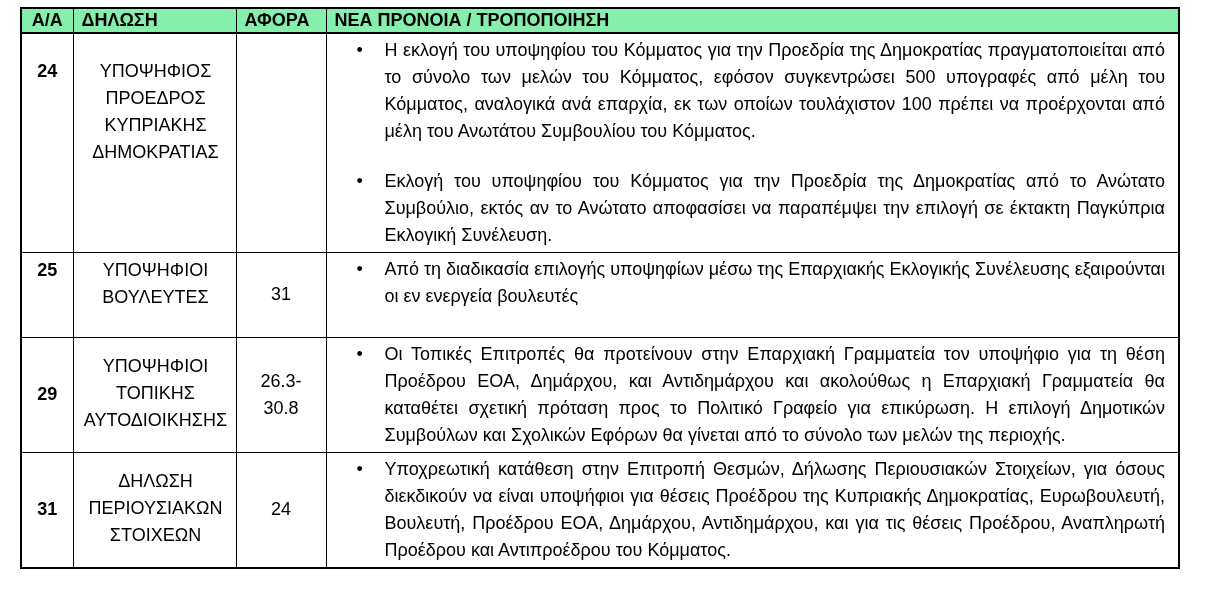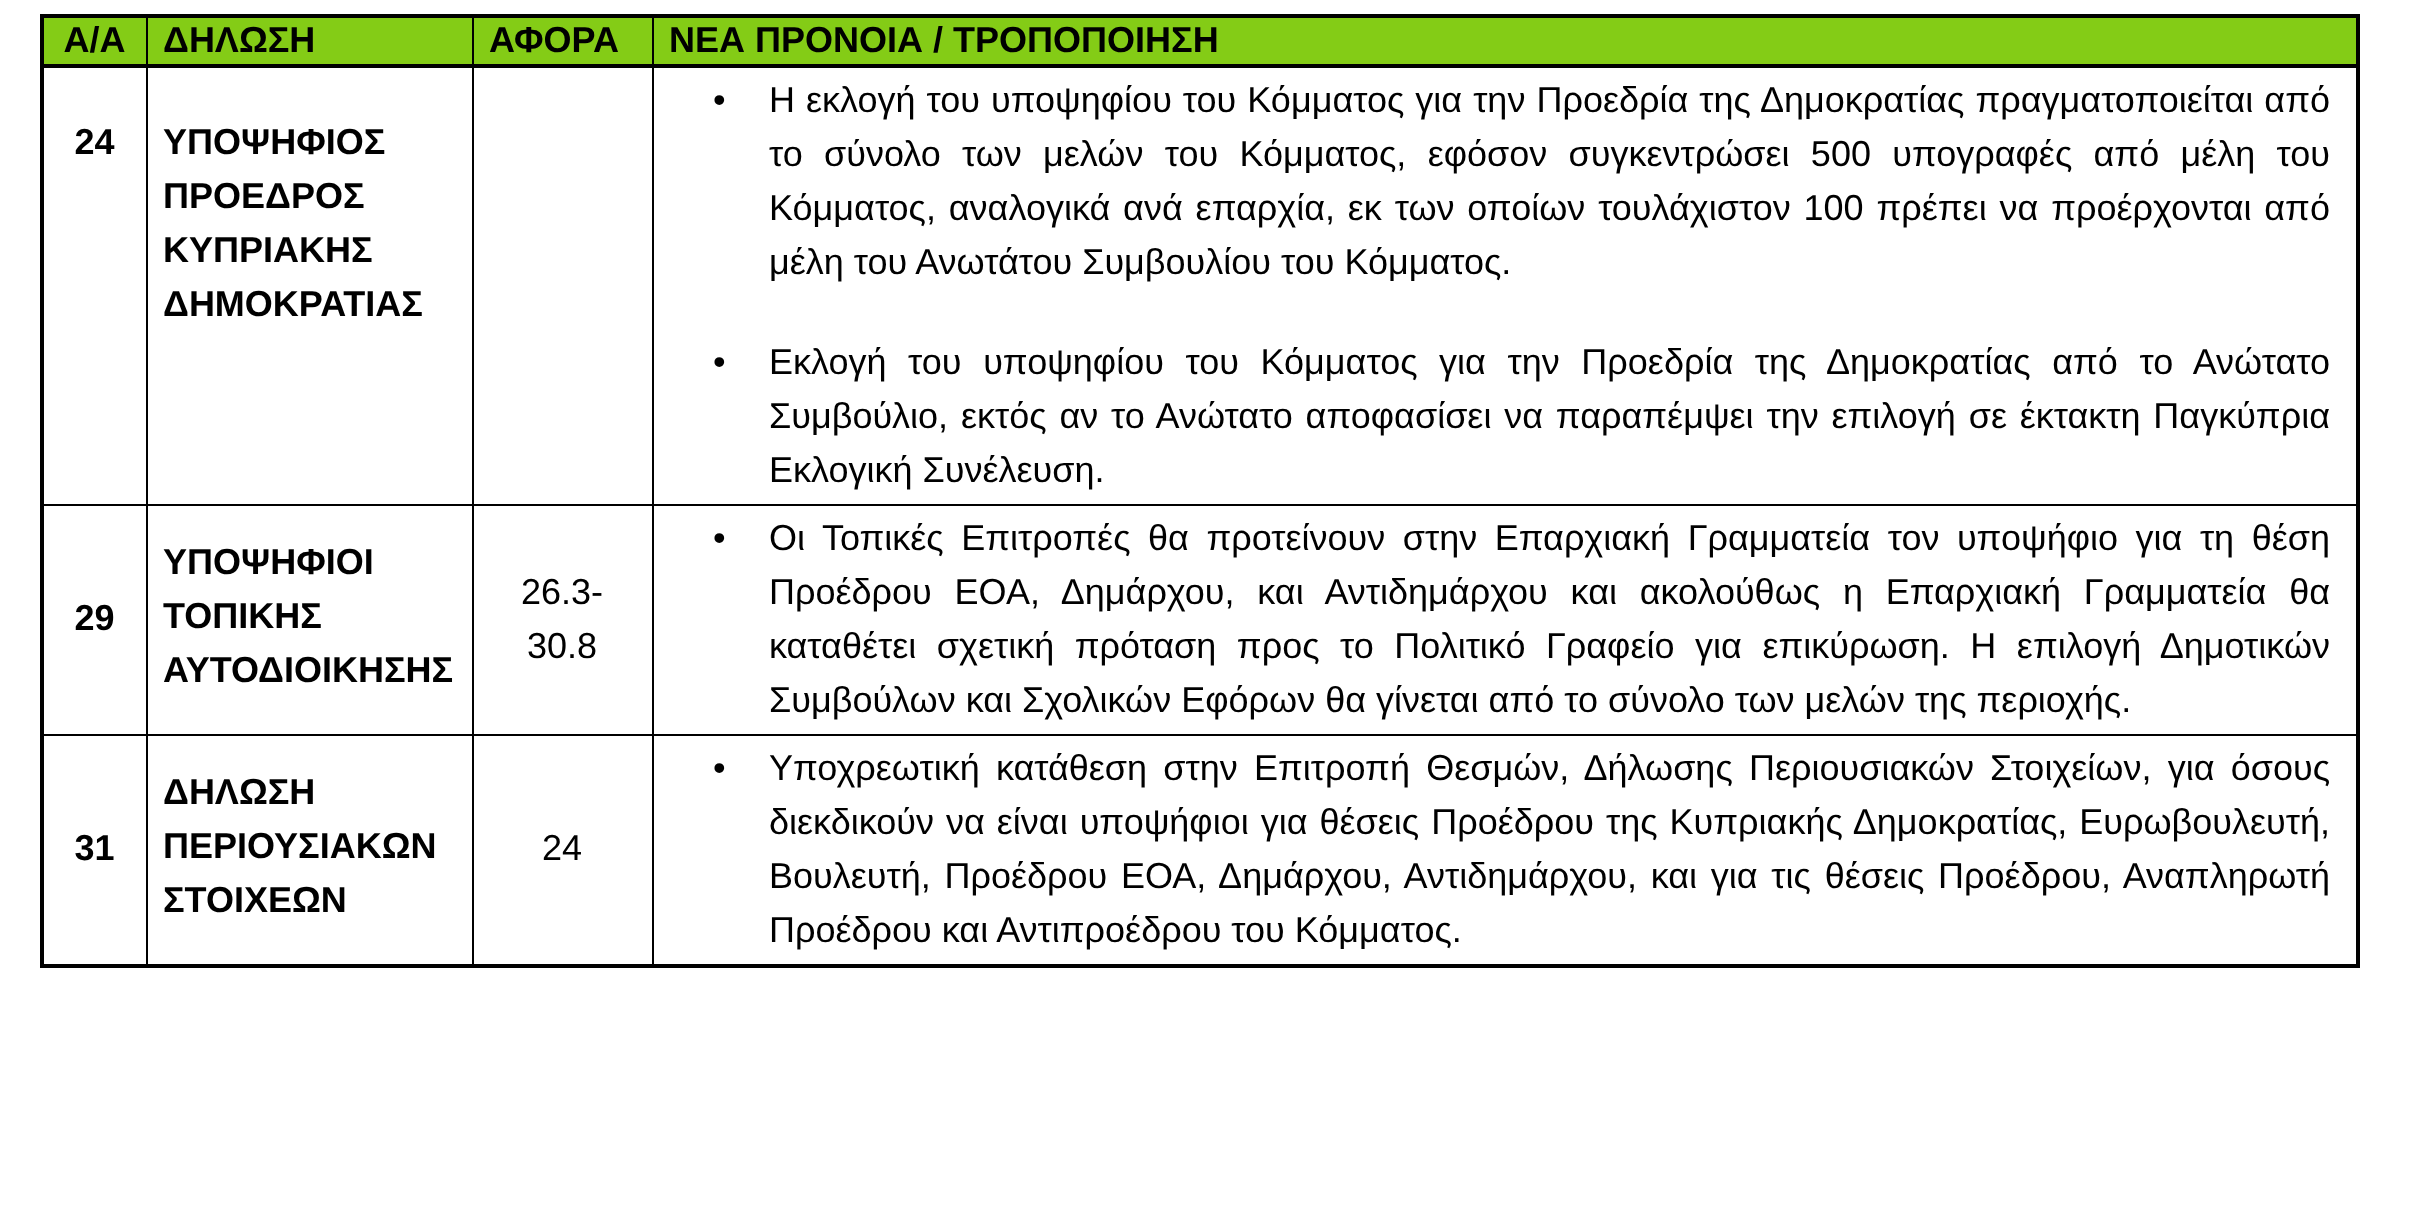--- a/index.html
+++ b/index.html
@@ -25,21 +25,21 @@
   col.c-concerns { width: 163px; }
   col.c-article  { width: 90px; }
   col.c-prov     { width: 853px; }
 
   th, td {
     border: 1px solid #000000;
     vertical-align: top;
     overflow: hidden;
   }
   thead th {
-    background: #84cc16;
+    background: #86efac;
     border-bottom: 2px solid #000000;
     height: 21px;
     font-size: 18px;
     font-weight: bold;
     line-height: 21px;
     text-align: left;
     padding: 1px 4px 1px 8px;
     white-space: nowrap;
   }
   thead th.h-num { text-align: center; padding-left: 0; padding-right: 0; }
@@ -47,23 +47,24 @@
   tbody td {
     font-size: 18px;
     line-height: 27px;
   }
   td.cell-num {
     text-align: center;
     font-weight: bold;
     padding-top: 4px;
   }
   td.cell-concerns {
-    font-weight: bold;
+    font-weight: normal;
     padding: 4px 6px 4px 8px;
     white-space: pre-line;
+    text-align: center;
   }
   td.cell-article {
     text-align: center;
     padding-top: 4px;
     white-space: pre-line;
   }
   td.cell-provision {
     padding: 3px 13px 3px 0;
   }
   .bullet {
@@ -115,20 +116,29 @@
         <td class="cell-concerns">ΥΠΟΨΗΦΙΟΣ
 ΠΡΟΕΔΡΟΣ
 ΚΥΠΡΙΑΚΗΣ
 ΔΗΜΟΚΡΑΤΙΑΣ</td>
         <td class="cell-article"></td>
         <td class="cell-provision">
           <div class="bullet"><span class="dot">•</span><span>Η εκλογή του υποψηφίου του Κόμματος για την Προεδρία της Δημοκρατίας πραγματοποιείται από το σύνολο των μελών του Κόμματος, εφόσον συγκεντρώσει 500 υπογραφές από μέλη του Κόμματος, αναλογικά ανά επαρχία, εκ των οποίων τουλάχιστον 100 πρέπει να προέρχονται από μέλη του Ανωτάτου Συμβουλίου του Κόμματος.</span></div>
           <div class="bullet"><span class="dot">•</span><span>Εκλογή του υποψηφίου του Κόμματος για την Προεδρία της Δημοκρατίας από το Ανώτατο Συμβούλιο, εκτός αν το Ανώτατο αποφασίσει να παραπέμψει την επιλογή σε έκτακτη Παγκύπρια Εκλογική Συνέλευση.</span></div>
         </td>
       </tr>
+      <tr class="r25">
+        <td class="cell-num">25</td>
+        <td class="cell-concerns">ΥΠΟΨΗΦΙΟΙ
+ΒΟΥΛΕΥΤΕΣ</td>
+        <td class="cell-article">31</td>
+        <td class="cell-provision">
+          <div class="bullet"><span class="dot">•</span><span>Από τη διαδικασία επιλογής υποψηφίων μέσω της Επαρχιακής Εκλογικής Συνέλευσης εξαιρούνται οι εν ενεργεία βουλευτές</span></div>
+        </td>
+      </tr>
       <tr class="r26">
         <td class="cell-num">29</td>
         <td class="cell-concerns">ΥΠΟΨΗΦΙΟΙ
 ΤΟΠΙΚΗΣ
 ΑΥΤΟΔΙΟΙΚΗΣΗΣ</td>
         <td class="cell-article">26.3-
 30.8</td>
         <td class="cell-provision">
           <div class="bullet"><span class="dot">•</span><span>Οι Τοπικές Επιτροπές θα προτείνουν στην Επαρχιακή Γραμματεία τον υποψήφιο για τη θέση Προέδρου ΕΟΑ, Δημάρχου, και Αντιδημάρχου και ακολούθως η Επαρχιακή Γραμματεία θα καταθέτει σχετική πρόταση προς το Πολιτικό Γραφείο για επικύρωση. Η επιλογή Δημοτικών Συμβούλων και Σχολικών Εφόρων θα γίνεται από το σύνολο των μελών της περιοχής.</span></div>
         </td>

